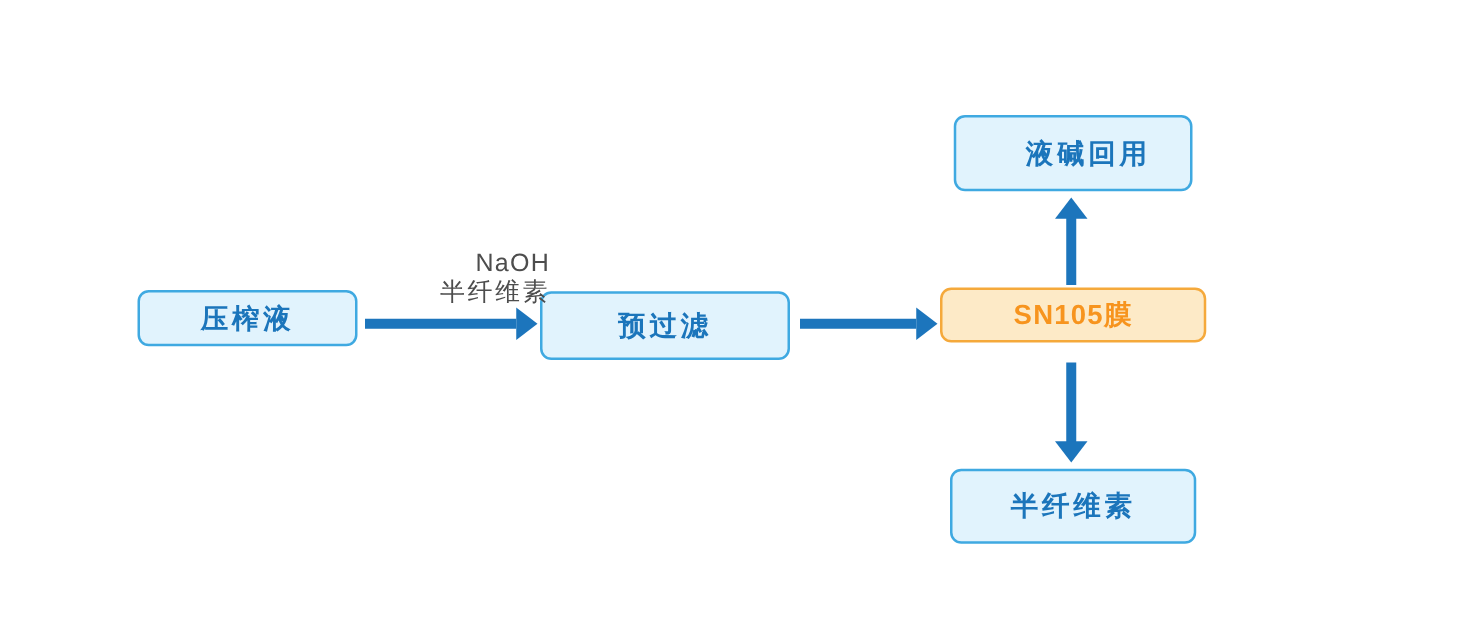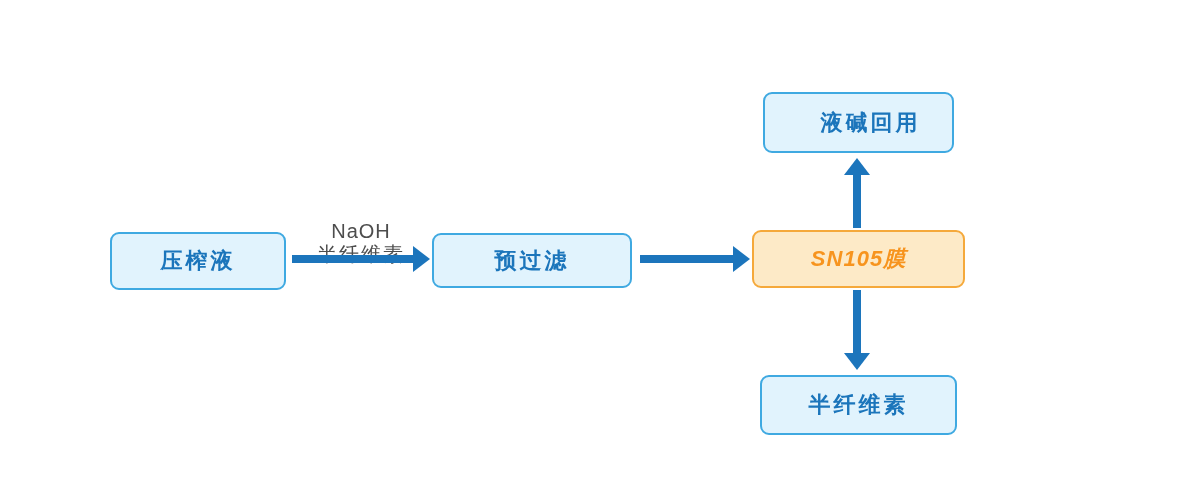--- a/index.html
+++ b/index.html
@@ -37,23 +37,23 @@
     font-weight:bold;
     letter-spacing:3px;
   }
   .node.membrane{
     background:var(--membrane-fill);
     border-color:var(--membrane-border);
     color:var(--membrane-text);
     letter-spacing:1px;
   }
   
-  .n-press{left:110px;top:232px;width:176px;height:58px;}
+  .n-press{left:110px;top:232px;width:176px;height:45px;}
   .n-prefilter{left:432px;top:233px;width:200px;height:55px;justify-content:center;}
-  .n-membrane{left:752px;top:230px;width:213px;height:58px;font-style:italic;}
+  .n-membrane{left:752px;top:230px;width:213px;height:44px;}
   .n-caustic{left:763px;top:92px;width:191px;height:61px;padding-left:24px;}
   .n-hemi{left:760px;top:375px;width:197px;height:60px;}
 
   
   .h-arrow{position:absolute;height:26px;}
   .h-arrow .shaft{
     position:absolute;left:0;top:9px;height:8px;
     width:calc(100% - 17px);
     background:var(--arrow);
   }
@@ -83,26 +83,25 @@
   }
   .v-arrow.up .head{top:0;border-bottom:17px solid var(--arrow);}
   .v-arrow.down .head{bottom:0;border-top:17px solid var(--arrow);}
   .va-up{left:844px;top:158px;height:70px;}
   .va-down{left:844px;top:290px;height:80px;}
 
   
   .edge-label{
     position:absolute;
     left:282px;top:200px;width:158px;
-    text-align:center;
+    text-align:right;
     color:var(--edge-label);
     font-size:20px;
     line-height:1.15;
     letter-spacing:1px;
-    margin-top:20px;
   }
   .edge-label .l2{letter-spacing:2px;}
 </style>
 </head>
 <body>
 
 <div class="canvas">
 
   <div class="node n-press">
     <span>压榨液</span>

